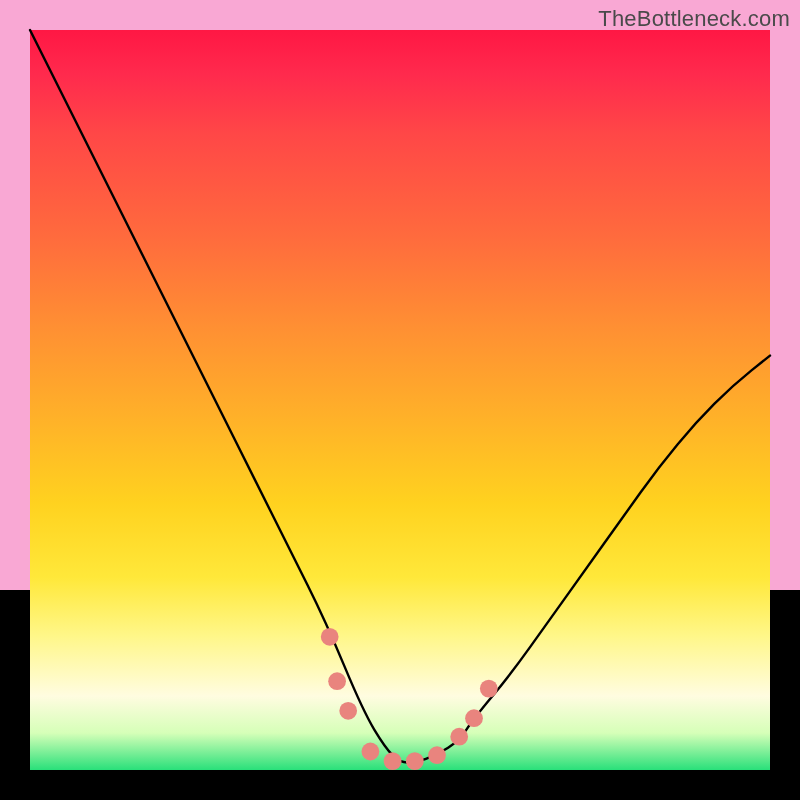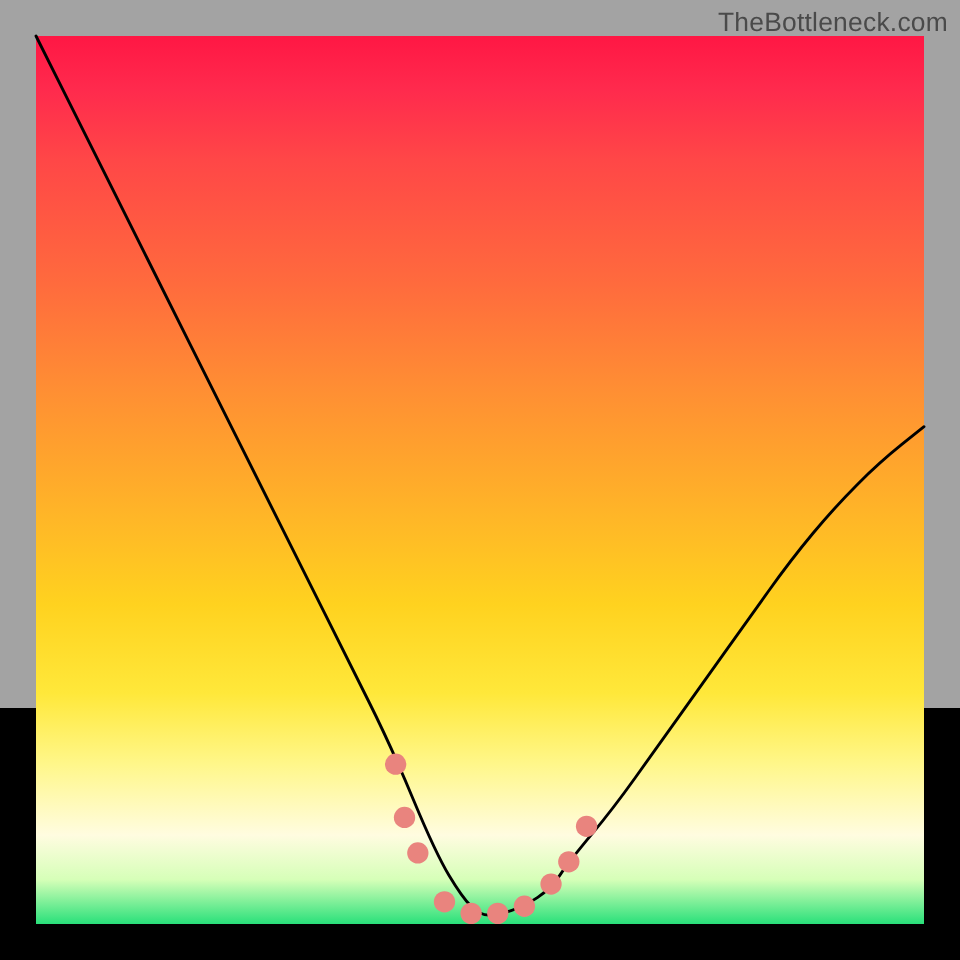--- a/index.html
+++ b/index.html
@@ -8,21 +8,21 @@
     width: 800px;
     height: 800px;
     overflow: hidden;
     background: #000;
     font-family: Arial, Helvetica, sans-serif;
   }
   .stage {
     position: relative;
     width: 800px;
     height: 590px;
-    background: #a3a3a3;
+    background: #f9a8d4;
   }
   .plot-area {
     position: absolute;
     left: 30px;
     top: 30px;
     width: 740px;
     height: 740px;
     
     background: linear-gradient(
       to bottom,

